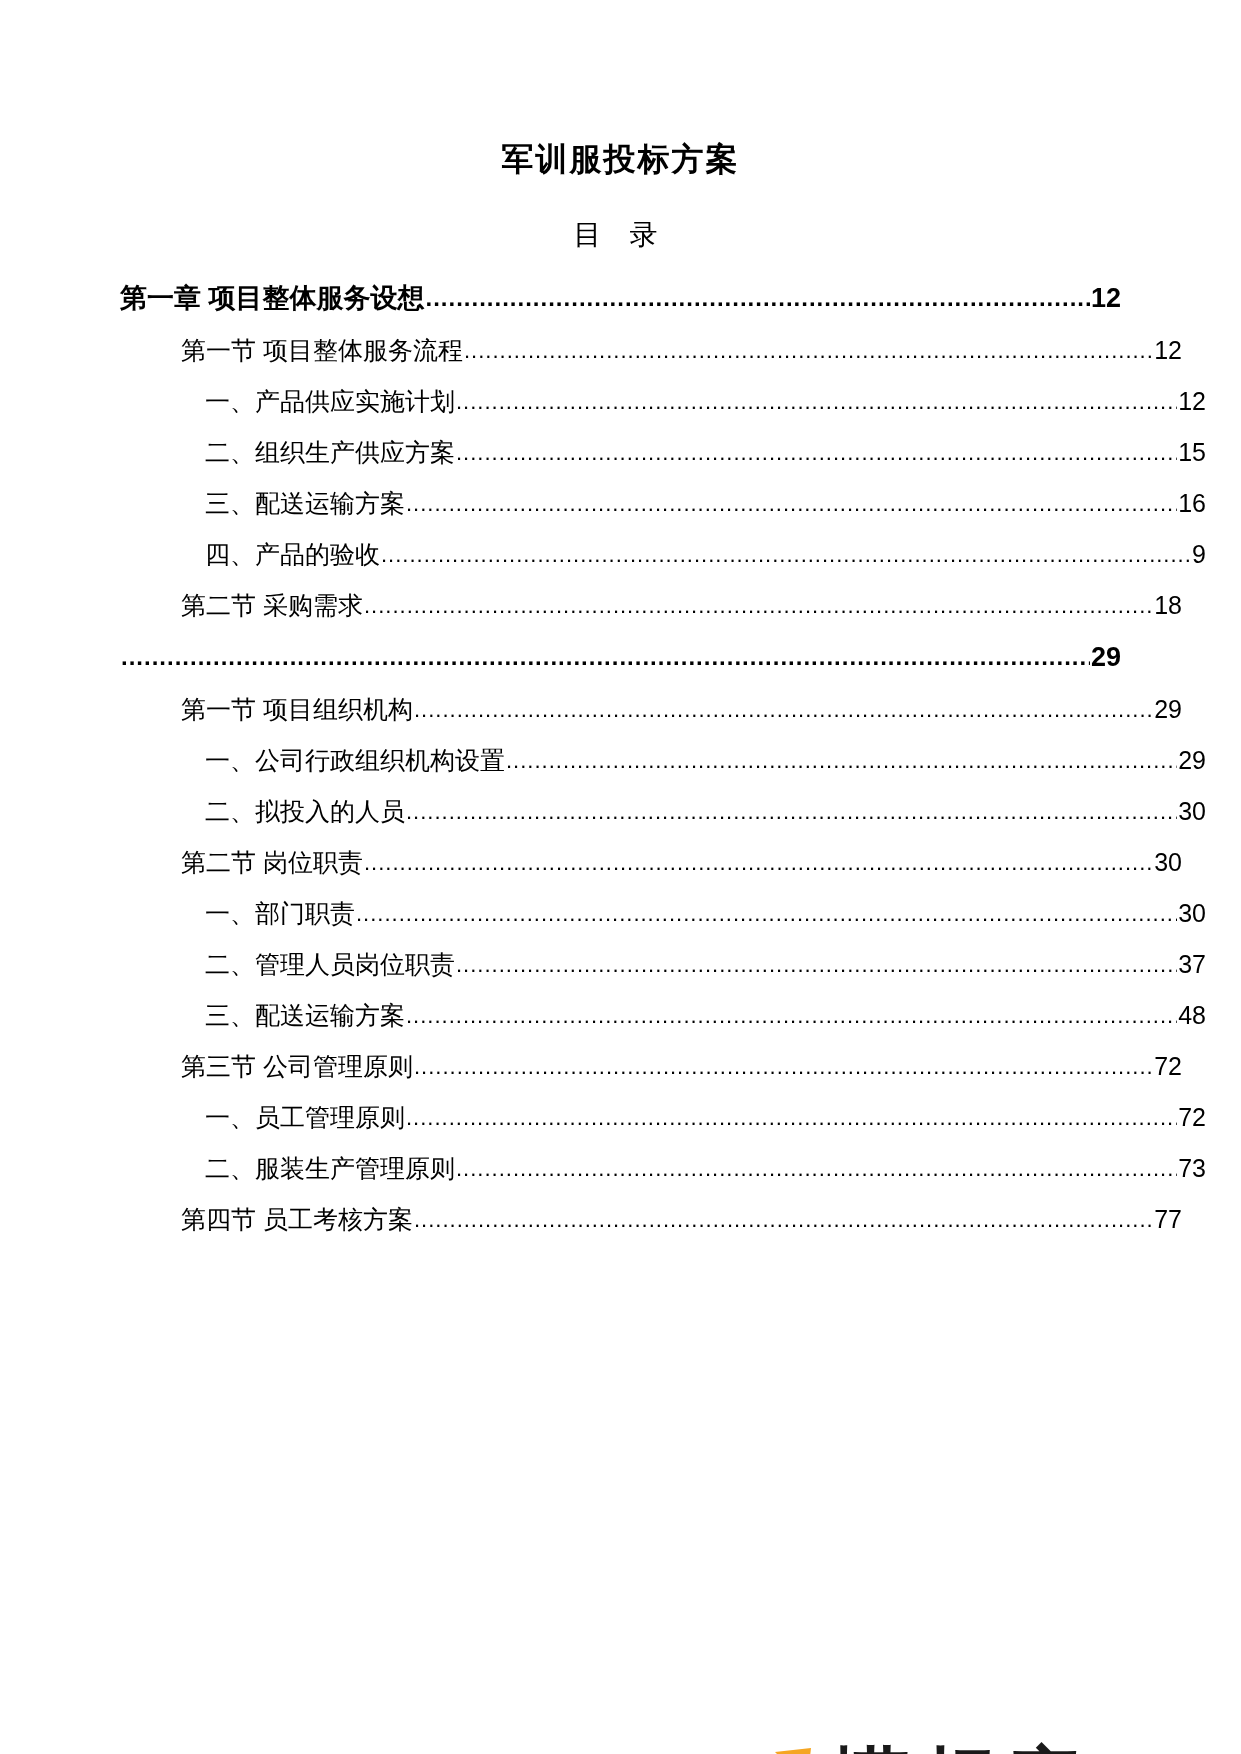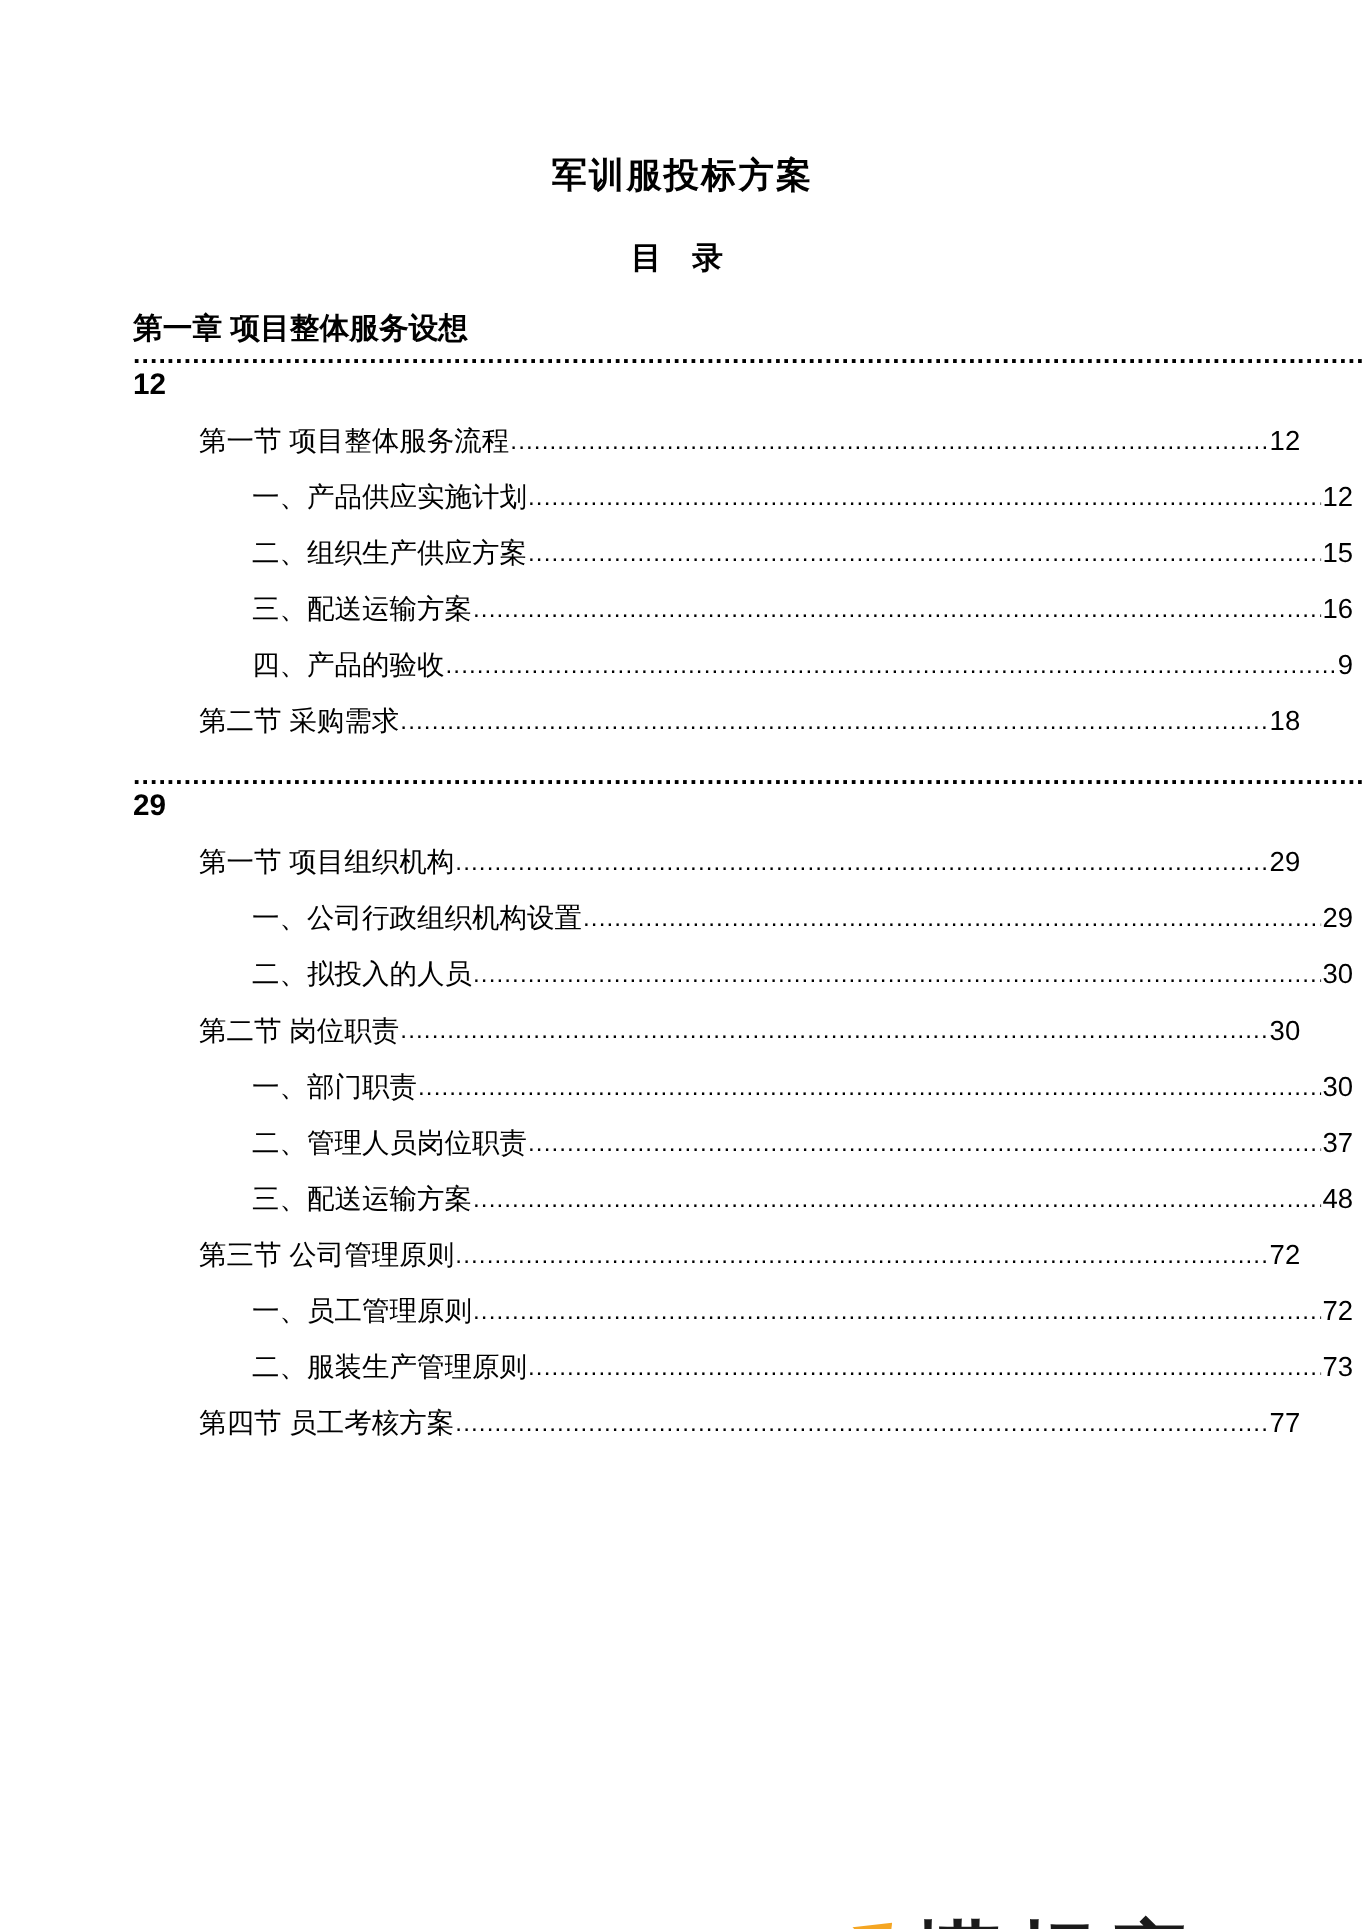--- a/index.html
+++ b/index.html
@@ -27,21 +27,21 @@
     font-size: 32px;
     font-weight: bold;
     letter-spacing: 2px;
     margin-top: 140px;
     margin-bottom: 0;
     line-height: 1.2;
   }
   .toc-heading {
     text-align: center;
     font-size: 28px;
-    font-weight: bold;
+    font-weight: normal;
     letter-spacing: 10px;
     margin-top: 38px;
     margin-bottom: 18px;
   }
   .toc {
     margin-top: 6px;
   }
   .toc-entry {
     display: flex;
     align-items: baseline;
@@ -68,37 +68,36 @@
     white-space: nowrap;
     text-align: right;
   }
 
   
   .lvl1 {
     font-size: 27px;
     font-weight: bold;
     padding: 13px 0 13px 0;
     margin-left: 0;
-    flex-direction: column;
   }
   .lvl1 .dots { font-size: 24px; font-weight: bold; }
 
   
   .lvl2 {
     font-size: 25px;
     font-weight: normal;
     padding: 13px 0 13px 0;
     margin-left: 61px;
   }
   
   .lvl3 {
     font-size: 25px;
     font-weight: normal;
     padding: 13px 0 13px 0;
-    margin-left: 109px;
+    margin-left: 85px;
   }
 
   .page-number {
     position: absolute;
     left: 0;
     right: 0;
     bottom: 118px;
     text-align: center;
     font-size: 21px;
   }

